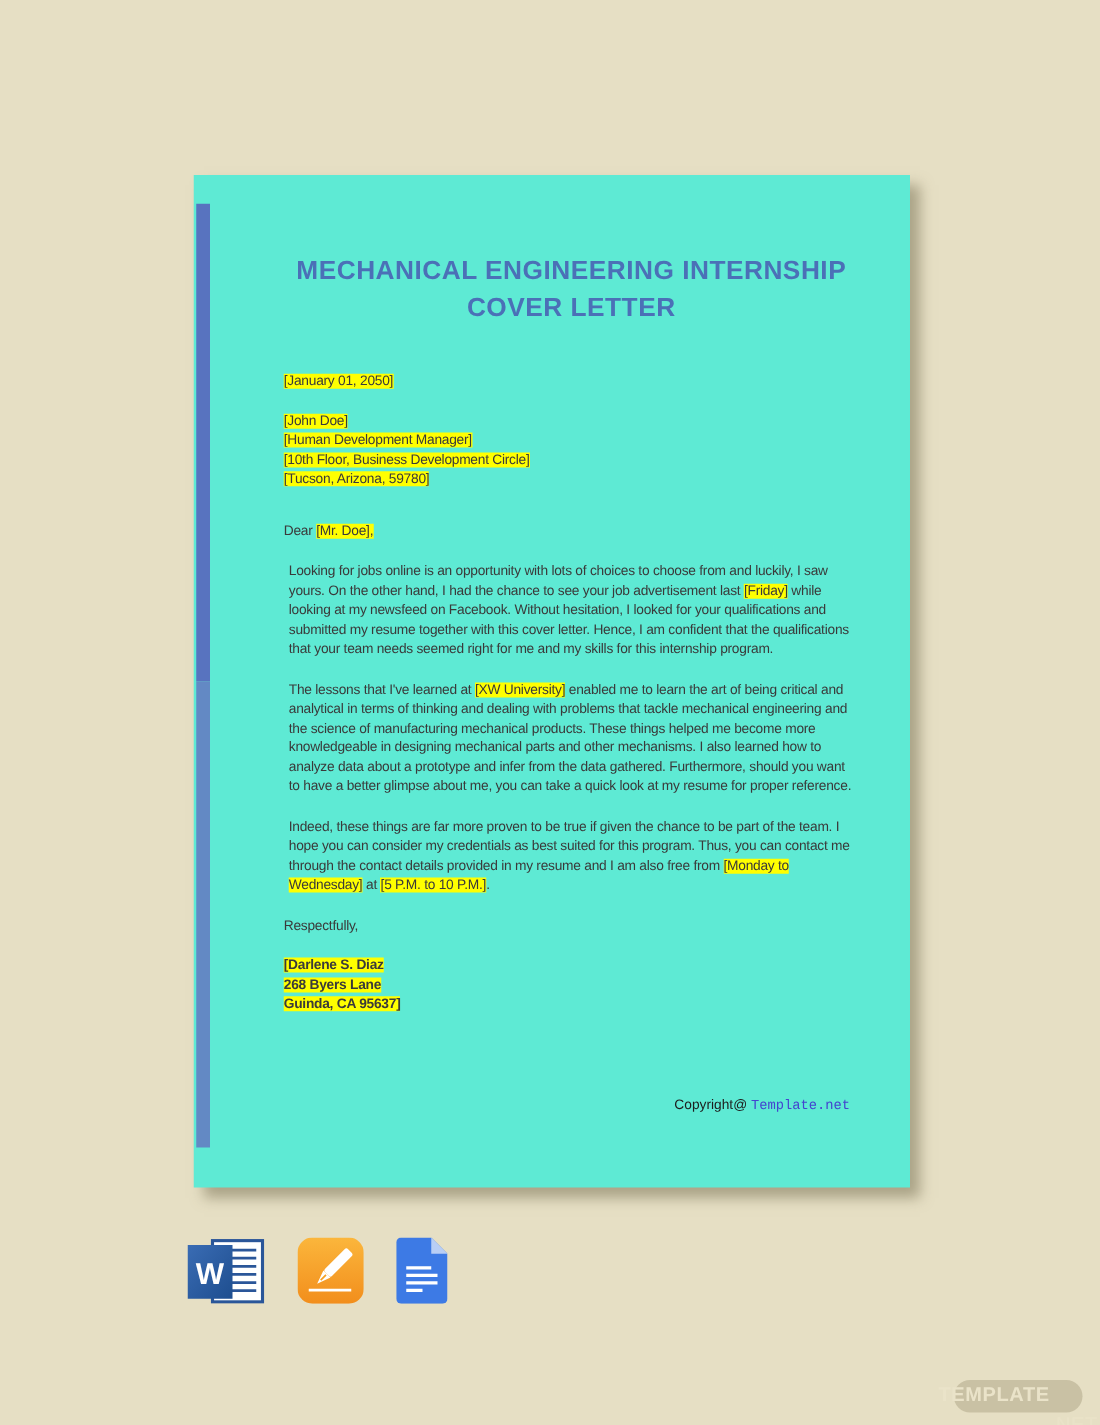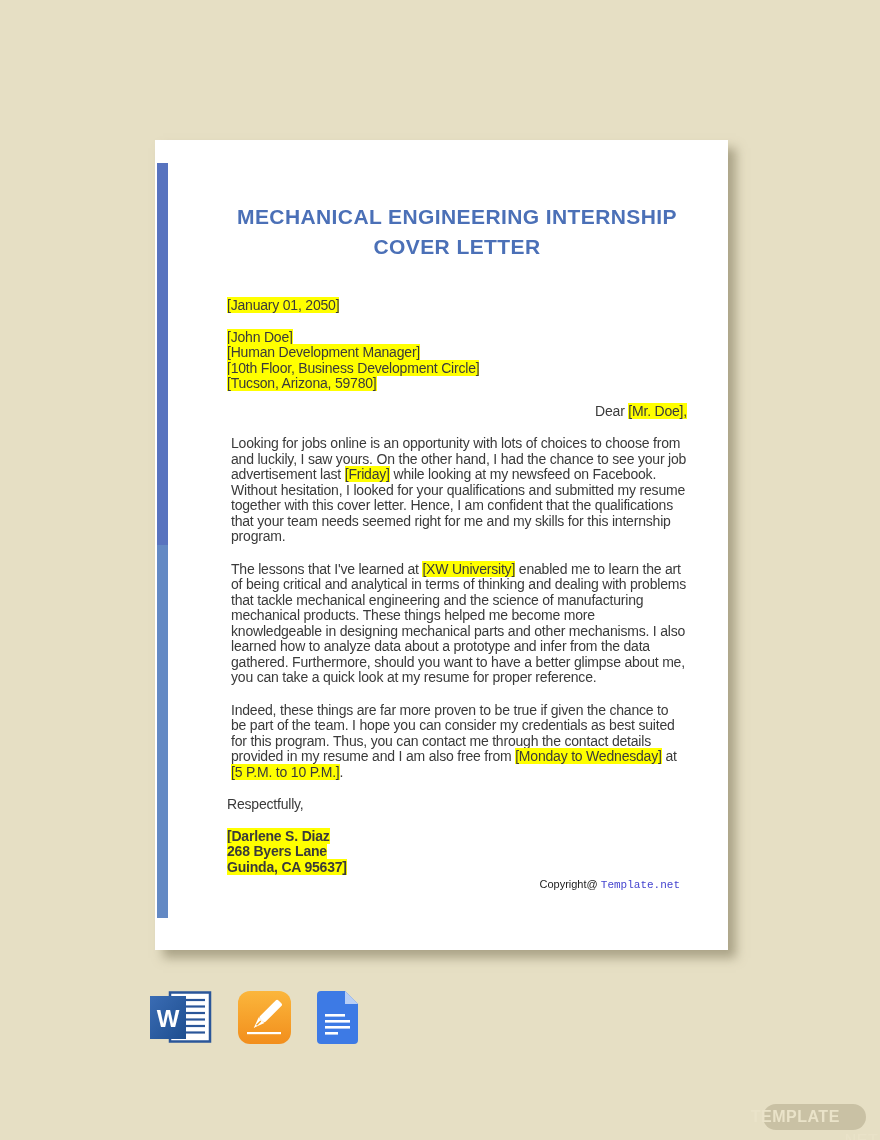--- a/index.html
+++ b/index.html
@@ -9,21 +9,21 @@
     font-family: "Liberation Sans", sans-serif;
     position: relative;
     overflow: hidden;
   }
   .canvas { position: absolute; inset: 0; width: 880px; height: 1140px; }
 
   
   .doc-page {
     position: absolute; left: 155px; top: 140px;
     width: 573px; height: 810px;
-    background: #ffffff;
+    background: #5eead4;
     box-shadow: 8px 8px 10px rgba(122,114,86,0.55);
   }
   .accent-bar {
     position: absolute; left: 2px; top: 23px; width: 11px; height: 755px;
   }
   .accent-bar .seg-top {
     position: absolute; left: 0; top: 0; width: 11px; height: 382px;
     background: #5873bf;
   }
   .accent-bar .seg-bottom {
@@ -39,31 +39,31 @@
     margin: 62px 0 0 0;
     text-align: center;
     color: #4b70b7;
     font-size: 21px;
     font-weight: bold;
     line-height: 30px;
     letter-spacing: 0.4px;
   }
 
   .body-text {
-    font-size: 14px;
+    font-size: 11px;
     line-height: 15.5px;
     letter-spacing: -0.2px;
     color: #3a3a3a;
   }
 
   .hl { background: #ffff00; }
 
   .date-line   { margin-top: 36px; }
   .recipient-block { margin-top: 16px; }
-  .salutation  { margin-top: 12px; text-align: right; }
+  .salutation  { margin-top: 26px; }
   .para        { margin: 17px 0 0 4px; }
   .closing     { margin-top: 17px; }
   .signature-block { margin-top: 16px; font-weight: bold; }
 
   .copyright {
     position: absolute; top: 737px; right: 48px;
     font-size: 11px; letter-spacing: 0; color: #1d1d1d;
     line-height: 15px;
   }
   .copyright-link { color: #4444cf; cursor: pointer; font-family: Liberation Mono, monospace; }

